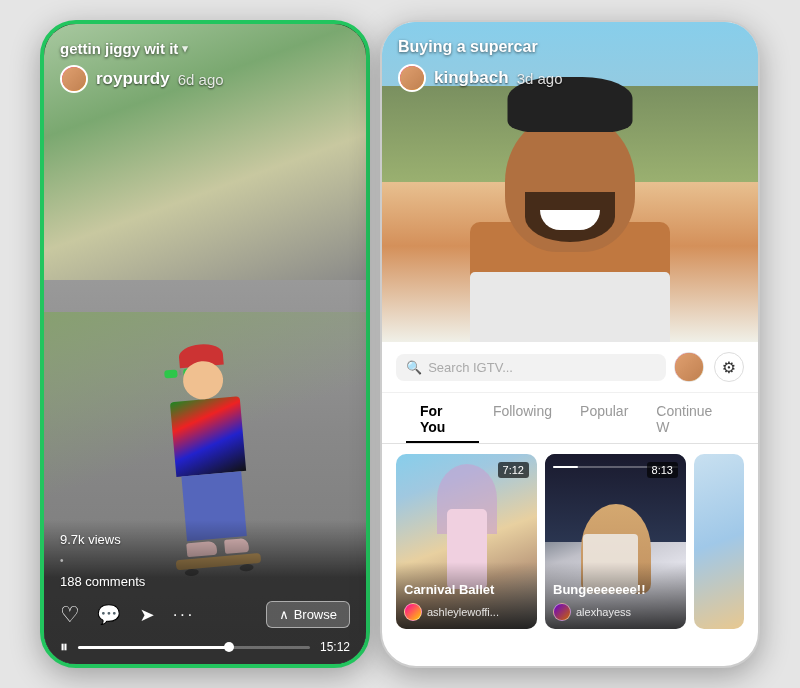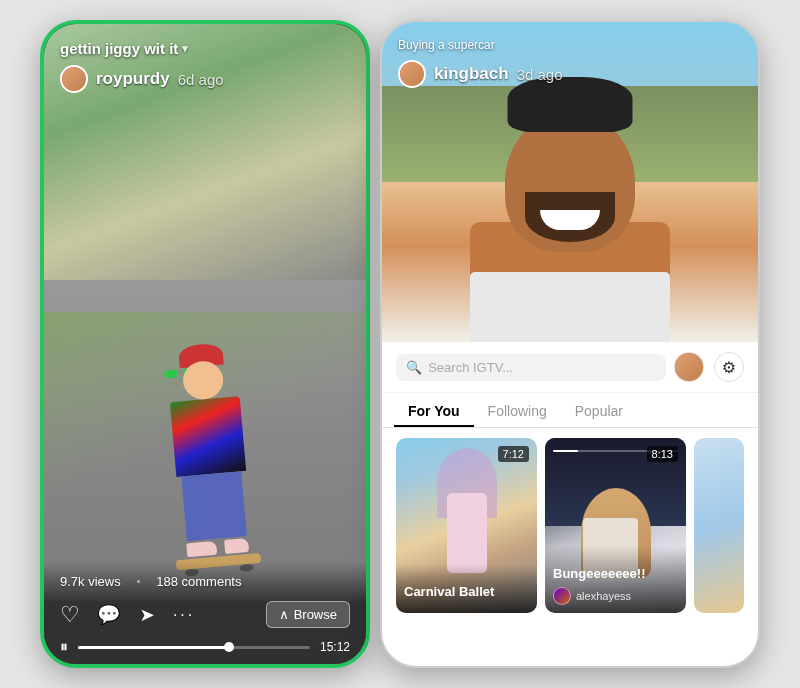--- a/index.html
+++ b/index.html
@@ -94,23 +94,24 @@
     .left-bottom-overlay {
       position: absolute;
       bottom: 0;
       left: 0;
       right: 0;
       background: linear-gradient(transparent, rgba(0,0,0,0.6) 40%);
       padding: 12px 16px 8px;
     }
     .stats-row {
       display: flex;
-      align-items: center;
-      gap: 16px;
+      align-items: flex-start;
+      gap: 8px;
       margin-bottom: 12px;
+      flex-direction: column;
     }
     .stat-text {
       color: #fff;
       font-size: 13px;
       font-weight: 500;
       text-shadow: 0 1px 2px rgba(0,0,0,0.5);
     }
     .stat-dot {
       color: rgba(255,255,255,0.6);
       font-size: 10px;
@@ -202,22 +203,22 @@
       overflow: hidden;
     }
     .igtv-top-info {
       position: absolute;
       top: 16px;
       left: 16px;
       right: 16px;
     }
     .igtv-title {
       color: #fff;
-      font-size: 12px;
-      font-weight: 400;
+      font-size: 16px;
+      font-weight: 700;
       text-shadow: 0 1px 3px rgba(0,0,0,0.6);
       margin-bottom: 8px;
     }
     
     .man-face-bg {
       position: absolute;
       bottom: 0;
       left: 0;
       right: 0;
       height: 100%;
@@ -275,21 +276,21 @@
       color: #333;
       font-size: 18px;
       border: 1.5px solid #ddd;
       border-radius: 50%;
     }
 
     
     .tabs-row {
       display: flex;
       border-bottom: 1px solid #e0e0e0;
-      padding: 0 12px;
+      padding: 0 24px;
     }
     .tab-item {
       padding: 10px 14px 8px;
       font-size: 14px;
       color: #999;
       cursor: pointer;
       position: relative;
       font-weight: 400;
     }
     .tab-item.active {
@@ -527,33 +528,38 @@
           <div class="igtv-avatar-inner"></div>
         </div>
         <div class="igtv-icon igtv-settings" style="font-size:16px;display:flex;align-items:center;justify-content:center;">⚙</div>
       </div>
     </div>
 
     <div class="tabs-row">
       <div class="tab-item active">For You</div>
       <div class="tab-item">Following</div>
       <div class="tab-item">Popular</div>
+      <div class="tab-item">Continue W</div>
     </div>
 
     <div class="cards-grid">
 
       <div class="video-card">
         <div class="card-bg-1">
 
           <div style="position:absolute;top:10px;left:50%;transform:translateX(-50%);width:60px;height:70px;background:#c8a0d0;border-radius:50% 50% 0 0;opacity:0.6;"></div>
           <div style="position:absolute;bottom:40px;left:50%;transform:translateX(-50%);width:40px;height:80px;background:#f0d0e0;border-radius:5px;"></div>
         </div>
         <div class="card-duration">7:12</div>
         <div class="card-bottom">
           <div class="card-title">Carnival Ballet</div>
+          <div class="card-user-row">
+            <div class="card-avatar"></div>
+            <span class="card-username">ashleylewoffi...</span>
+          </div>
         </div>
       </div>
 
       <div class="video-card">
         <div class="card-bg-2">
           <div style="position:absolute;top:0;left:0;right:0;height:50%;background:linear-gradient(180deg,#1a1a2e,#2a3550);"></div>
           <div style="position:absolute;bottom:35px;left:50%;transform:translateX(-50%);width:70px;height:90px;background:#e0c8a0;border-radius:50% 50% 10px 10px;overflow:hidden;">
             <div style="width:100%;height:100%;background:linear-gradient(180deg,#d4a870,#c09060);"></div>
           </div>
           <div style="position:absolute;bottom:35px;left:50%;transform:translateX(-60%);width:55px;height:60px;background:#f0f0f0;border-radius:4px;opacity:0.8;"></div>

